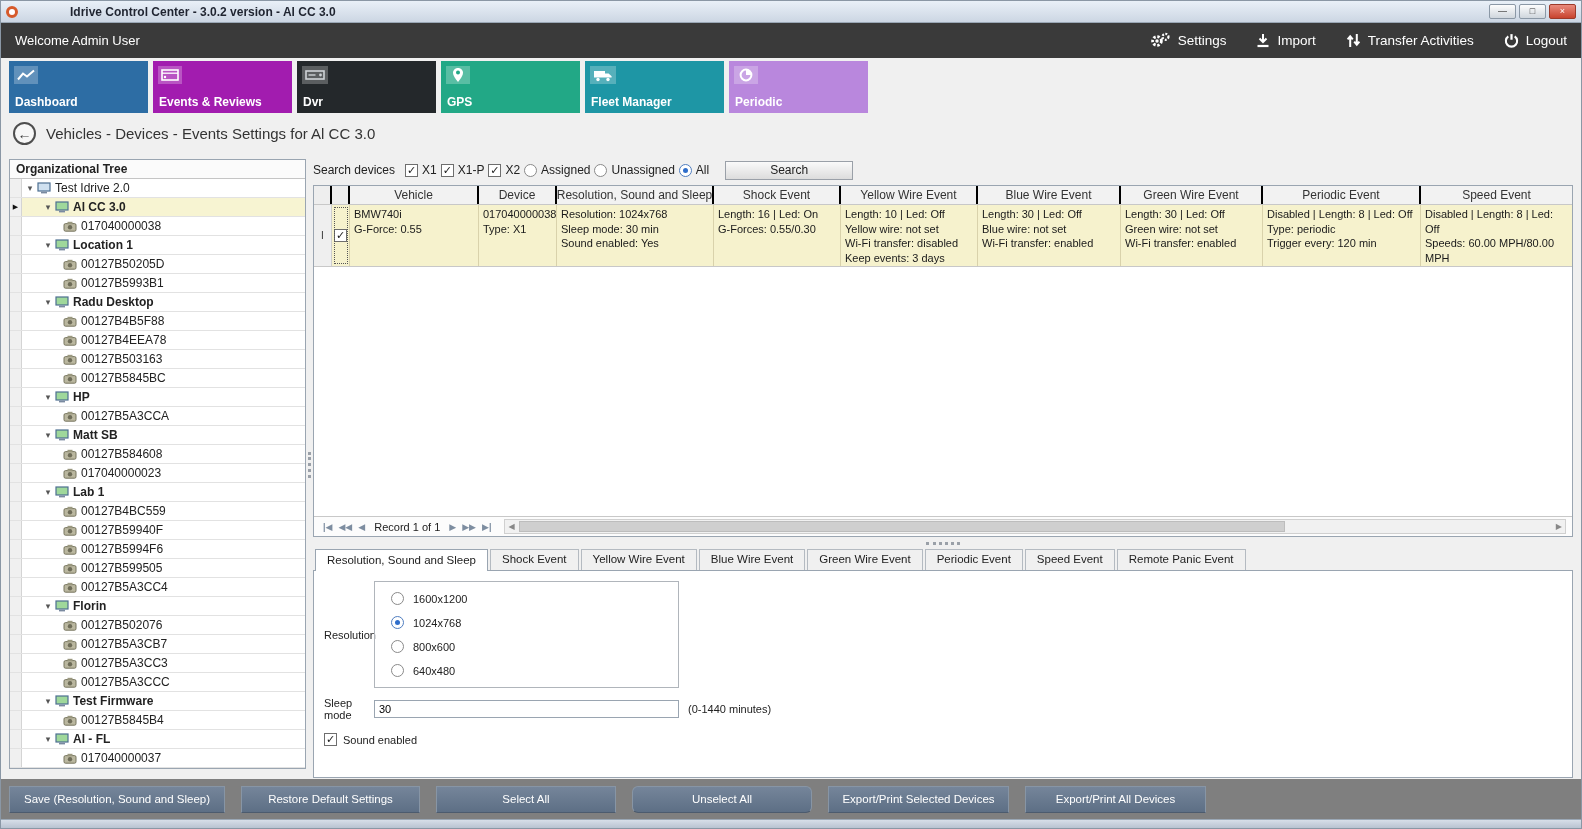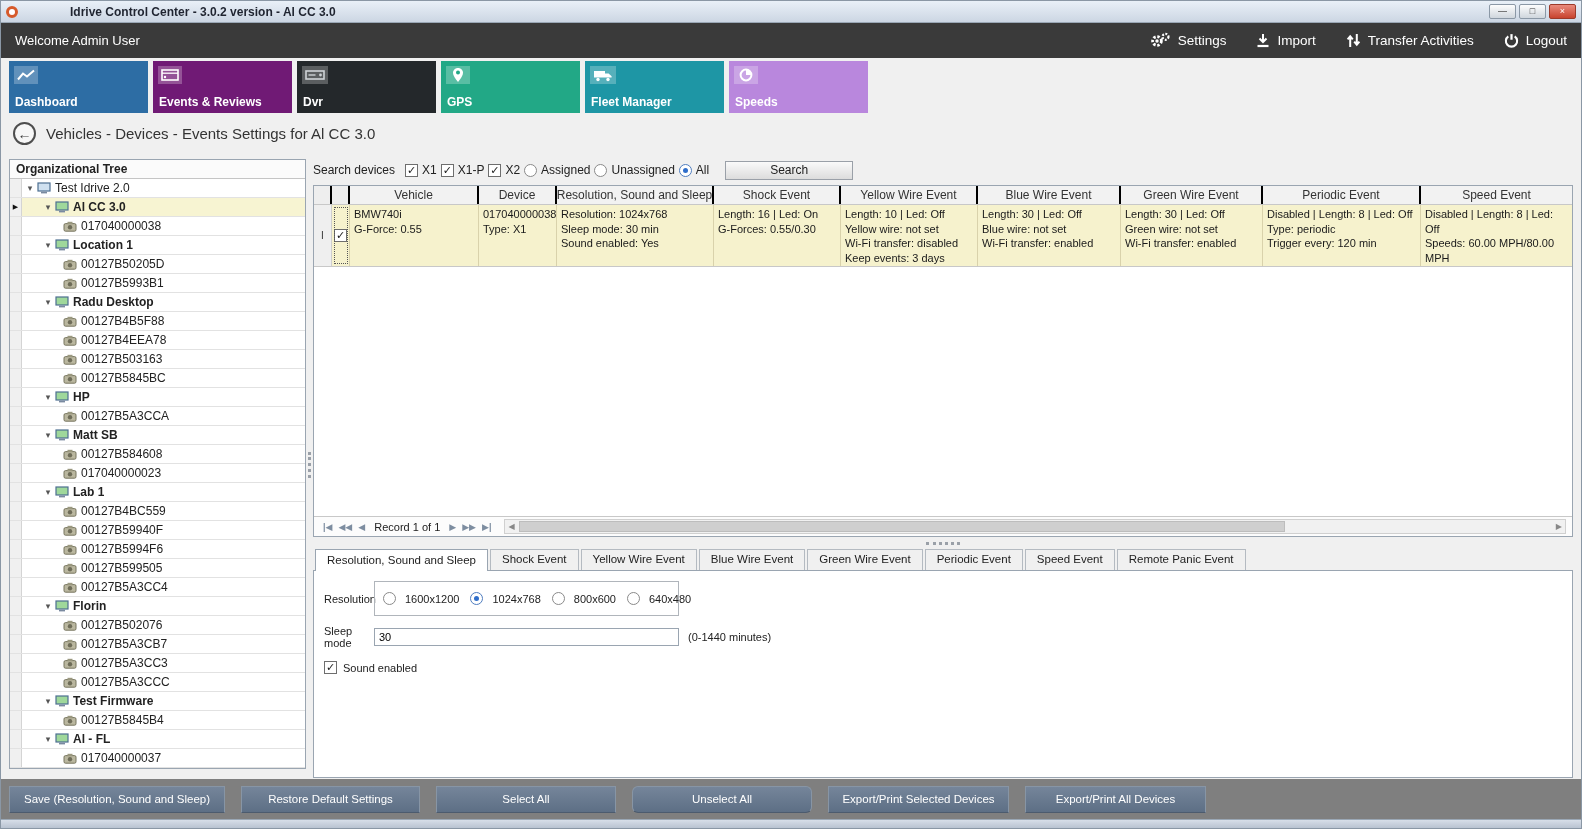--- a/index.html
+++ b/index.html
@@ -102,21 +102,21 @@
 
   
   .tabs { display:flex; height:21px; flex:none; gap:2px; padding-left:2px; position:relative; z-index:2; }
   .tab { padding:0 11px; line-height:19px; font-size:11.5px; background:#f0f0f0; color:#222;
          border:1px solid #b4bac1; border-bottom:none; white-space:nowrap; }
   .tab.active { background:#fff; border-color:#9aa5b1; margin-bottom:-1px; line-height:20px; }
   .tab-panel { height:208px; flex:none; background:#fff; border:1px solid #9aa5b1; padding:10px 10px; font-size:11px; color:#222; }
 
   .form-row { display:flex; align-items:center; margin-bottom:9px; }
   .form-label { width:50px; flex:none; }
-  .res-box { width:305px; border:1px solid #b0b5bb; padding:10px 6px 10px 8px; display:flex; flex-direction:row; gap:11px; }
+  .res-box { width:305px; border:1px solid #b0b5bb; padding:10px 6px 10px 16px; display:flex; flex-direction:column; gap:11px; }
   .res-opt { display:flex; align-items:center; gap:9px; }
   .sleep-input { width:305px; height:18px; border:1px solid #9aa5b1; font-size:11px; padding:0 4px; font-family:inherit; }
   .hint { margin-left:9px; }
   .sound-row { display:flex; align-items:center; gap:6px; margin-top:12px; }
 
   
   .footer { height:40px; flex:none; background:#7f7f7f; display:flex; align-items:center; padding-left:8px; gap:16px; }
   .footer-btn { height:27px; flex:none; background:linear-gradient(#75859a,#5d6f85); border:1px solid #8795a5;
                 border-bottom-color:#4c5b6e; color:#fff; font-size:11.5px; display:flex; align-items:center;
                 justify-content:center; white-space:nowrap; }
@@ -182,21 +182,21 @@
 
   <div class="tiles" data-interactable="false">
       <div class="tile" data-interactable="true" style="background: rgb(45, 109, 164);">
         <span class="tile-icon" data-interactable="false">
           <svg width="18" height="12" viewBox="0 0 18 12">
             <path d="M1 10.5 L6 4.5 L10 7.5 L17 1.5" fill="none" stroke="#fff" stroke-width="2"></path>
           </svg>
         </span>
         <div class="tile-label" data-interactable="false">Dashboard</div>
       </div>
-      <div class="tile" data-interactable="true" style="background: #701a75;">
+      <div class="tile" data-interactable="true" style="background: #a21caf;">
         <span class="tile-icon" data-interactable="false">
           <svg width="18" height="12" viewBox="0 0 18 12">
             <rect x="1" y="1" width="16" height="10" fill="none" stroke="#fff" stroke-width="1.6"></rect>
             <path d="M1 4.2 h16" stroke="#fff" stroke-width="1.3"></path>
             <circle cx="4" cy="8" r="1.2" fill="#fff"></circle>
           </svg>
         </span>
         <div class="tile-label" data-interactable="false">Events &amp; Reviews</div>
       </div>
       <div class="tile" data-interactable="true" style="background: rgb(36, 40, 43);">
@@ -229,21 +229,21 @@
         </span>
         <div class="tile-label" data-interactable="false">Fleet Manager</div>
       </div>
       <div class="tile" data-interactable="true" style="background: rgb(185, 135, 221);">
         <span class="tile-icon" data-interactable="false">
           <svg width="14" height="14" viewBox="0 0 14 14">
             <circle cx="7" cy="7" r="5.4" fill="none" stroke="#fff" stroke-width="2"></circle>
             <path d="M7 7 L7 1.6 A5.4 5.4 0 0 1 12.4 7 Z" fill="#fff"></path>
           </svg>
         </span>
-        <div class="tile-label" data-interactable="false">Speeds</div>
+        <div class="tile-label" data-interactable="false">Periodic</div>
       </div>
     </div>
 
   <div class="breadcrumb" data-interactable="false">
     <span class="back-btn" data-interactable="true">←</span>
     <span class="breadcrumb-title" data-interactable="false">Vehicles - Devices - Events Settings for Al CC 3.0</span>
   </div>
 
   <div class="main" data-interactable="false">
     <div class="tree-panel" data-interactable="false">

